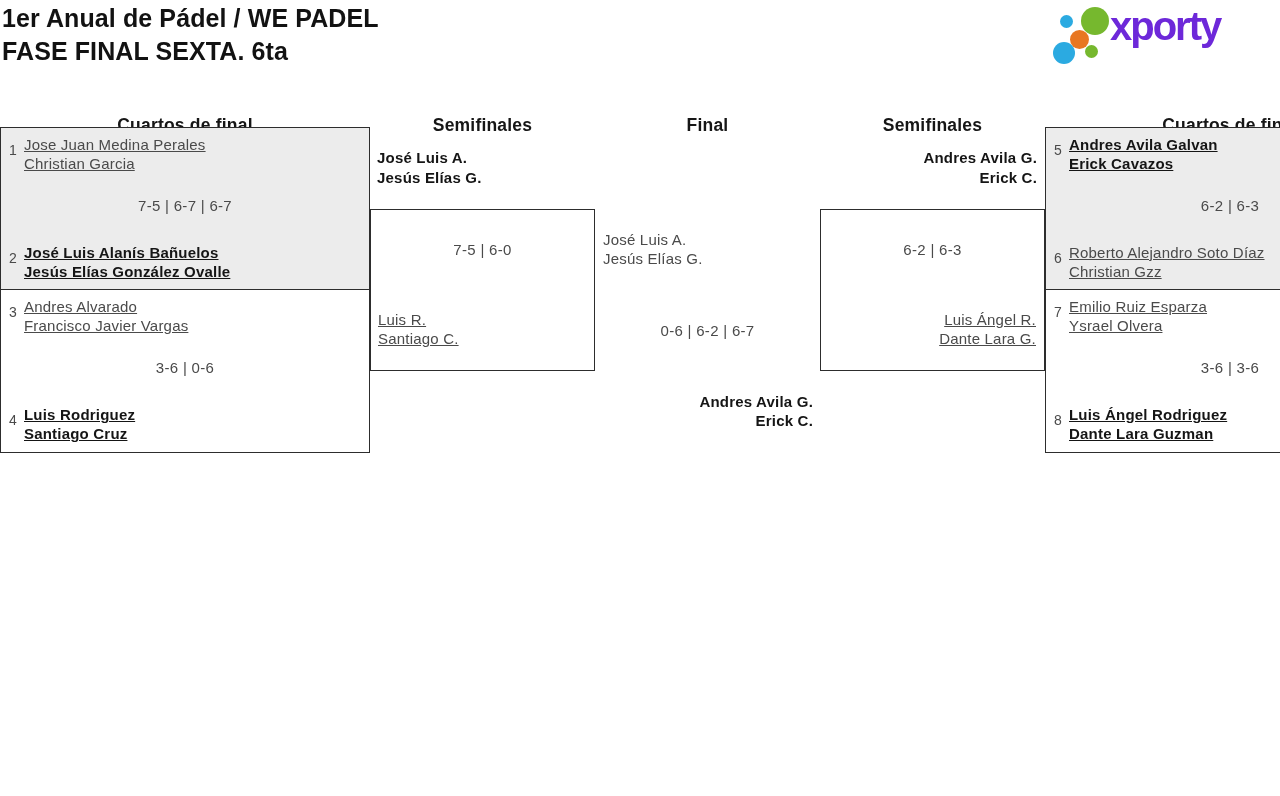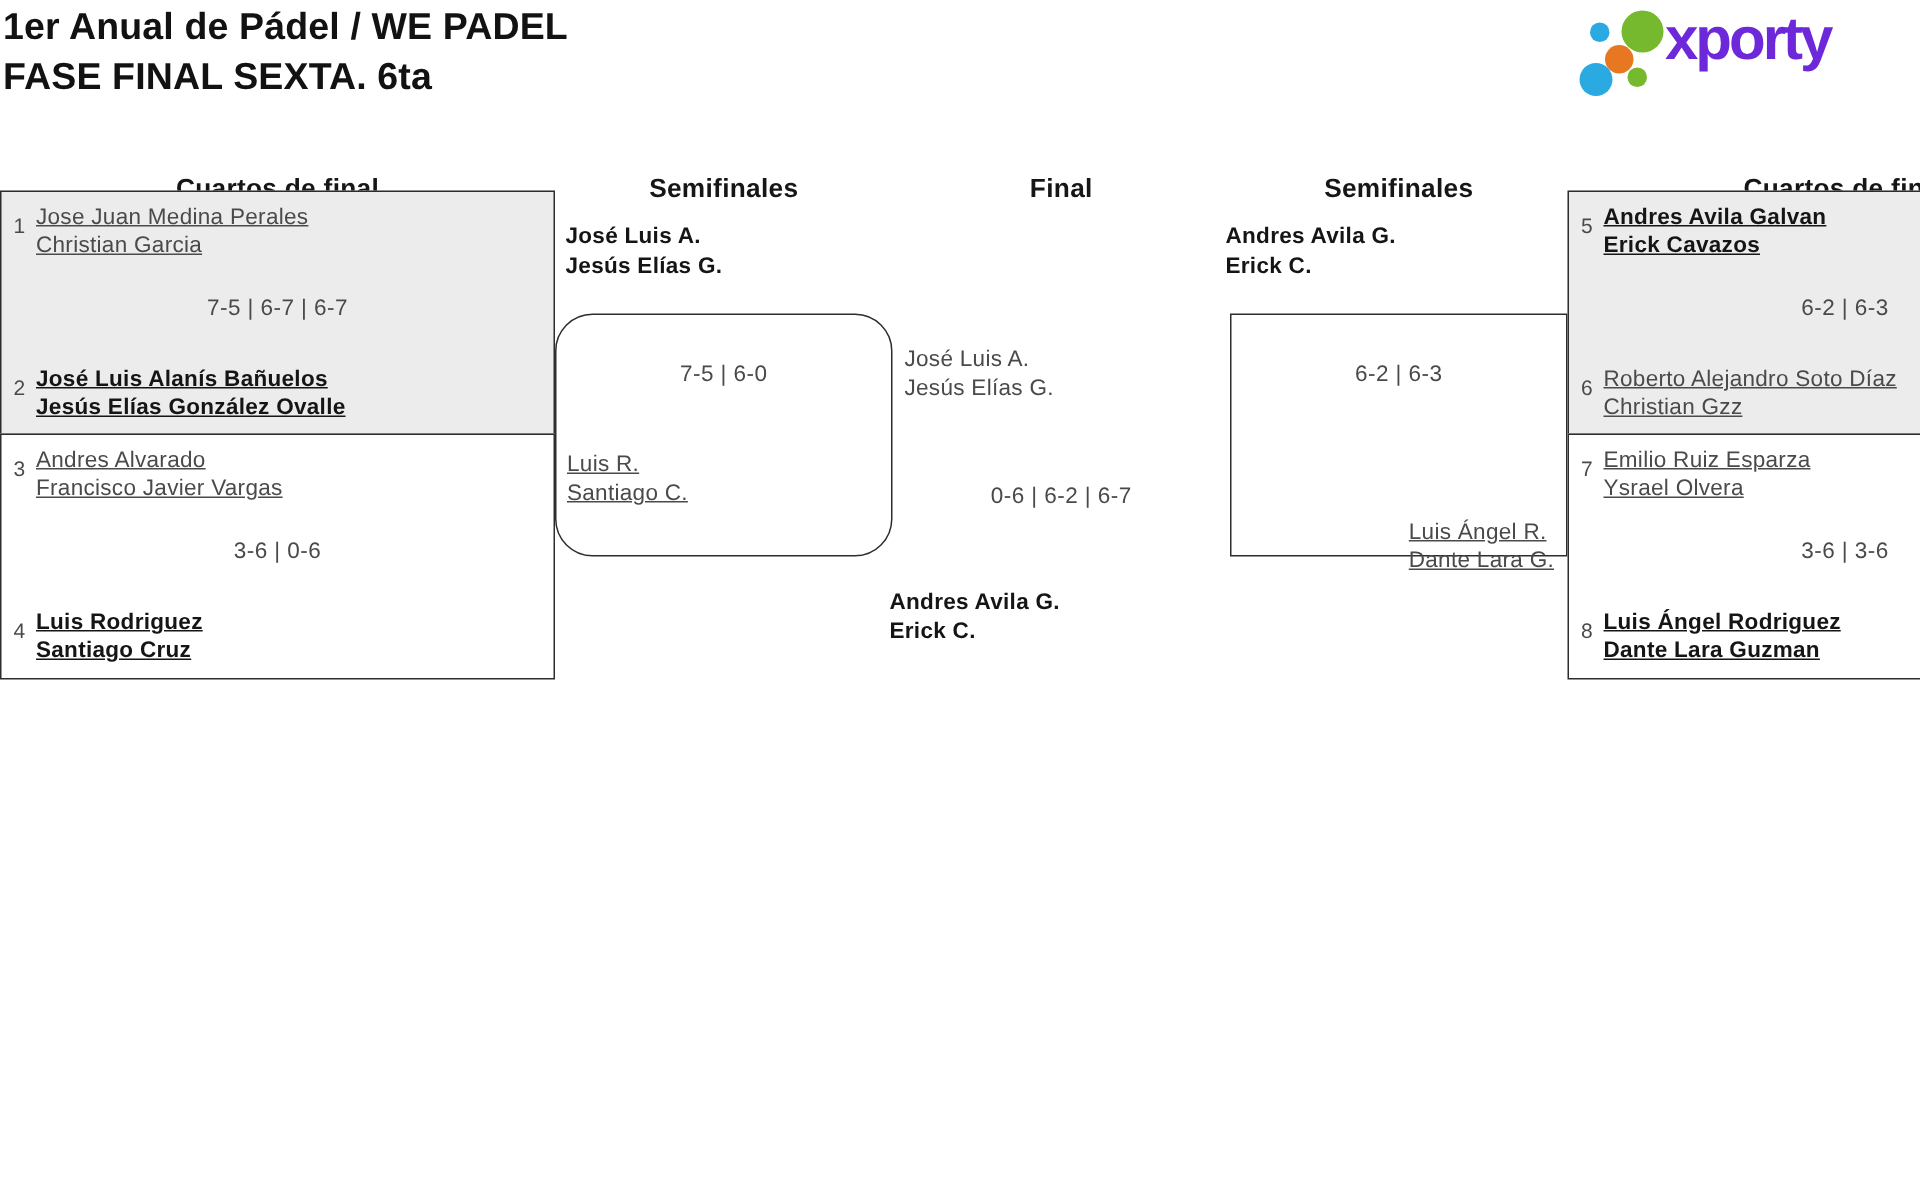--- a/index.html
+++ b/index.html
@@ -31,27 +31,27 @@
 
   
   .qf .team-a { left:23px; top:7px; }
   .qf .seed-a { top:14px; }
   .qf .score  { top:69px; }
   .qf .team-b { left:23px; top:115px; }
   .qf .seed-b { top:122px; }
 
   
   .sf .score  { top:31px; }
-  .sf .team-b { top:90px; }
+  .sf .team-b { top:100px; }
   .sf-label { position:absolute; font-size:15px; line-height:19.5px; font-weight:700;
               color:#151515; letter-spacing:0.2px; white-space:nowrap; }
 
   
   .final-team { position:absolute; font-size:15px; line-height:19px; letter-spacing:0.2px; white-space:nowrap; }
-  .right-align { }
+  .right-align { text-align:right; }
 </style>
 </head>
 <body>
 
 <div id="stage">
 
   <div class="title">
     <div>1er Anual de Pádel / WE PADEL</div>
     <div>FASE FINAL SEXTA. 6ta</div>
   </div>
@@ -97,21 +97,21 @@
       <div>Luis Rodriguez</div>
       <div>Santiago Cruz</div>
     </div>
   </div>
 
   <div class="sf-label" style="left:377px; top:148px;">
     <div>José Luis A.</div>
     <div>Jesús Elías G.</div>
   </div>
 
-  <div class="box sf" style="left:370px; top:209px; width:225px; height:162px;border-radius:25px;">
+  <div class="box sf" style="left:370px; top:209px; width:225px; height:162px;">
     <div class="score">7-5 | 6-0</div>
     <div class="team loser team-b" style="left:7px;">
       <div>Luis R.</div>
       <div>Santiago C.</div>
     </div>
   </div>
 
   <div class="final-team loser" style="left:603px; top:230px; color:#4a4a4a;">
     <div>José Luis A.</div>
     <div>Jesús Elías G.</div>
@@ -122,21 +122,21 @@
     <div>Erick C.</div>
   </div>
 
   <div class="sf-label right-align" style="left:817px; top:148px; width:220px;">
     <div>Andres Avila G.</div>
     <div>Erick C.</div>
   </div>
 
   <div class="box sf" style="left:820px; top:209px; width:225px; height:162px;">
     <div class="score">6-2 | 6-3</div>
-    <div class="team loser team-b right-align" style="right:8px; left:auto;margin-top:45px;">
+    <div class="team loser team-b right-align" style="right:8px; left:auto;">
       <div>Luis Ángel R.</div>
       <div>Dante Lara G.</div>
     </div>
   </div>
 
   <div class="box qf shaded" style="left:1045px; top:127px; width:370px; height:163px;">
     <span class="seed seed-a">5</span>
     <div class="team winner team-a">
       <div>Andres Avila Galvan</div>
       <div>Erick Cavazos</div>

